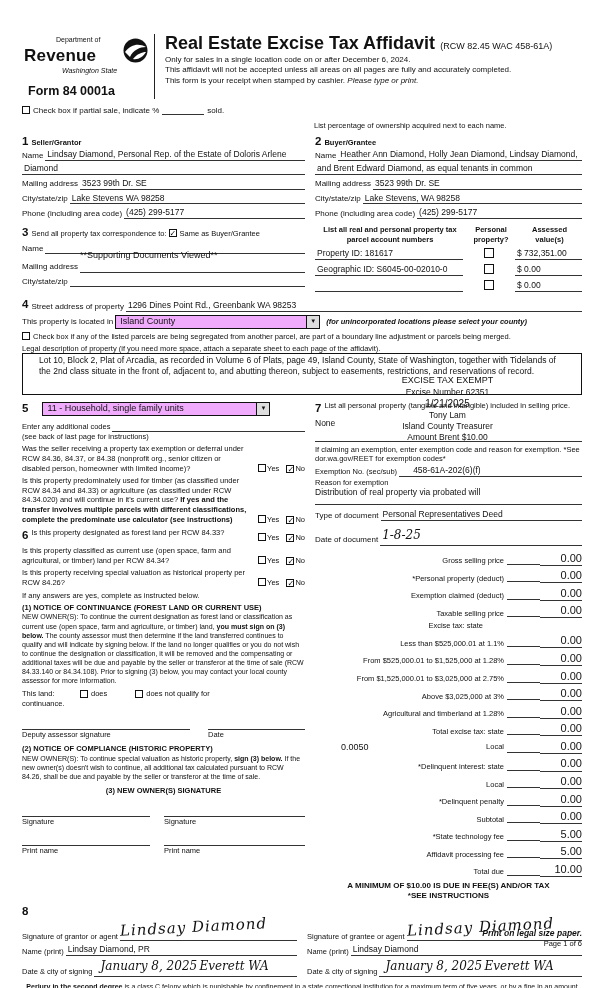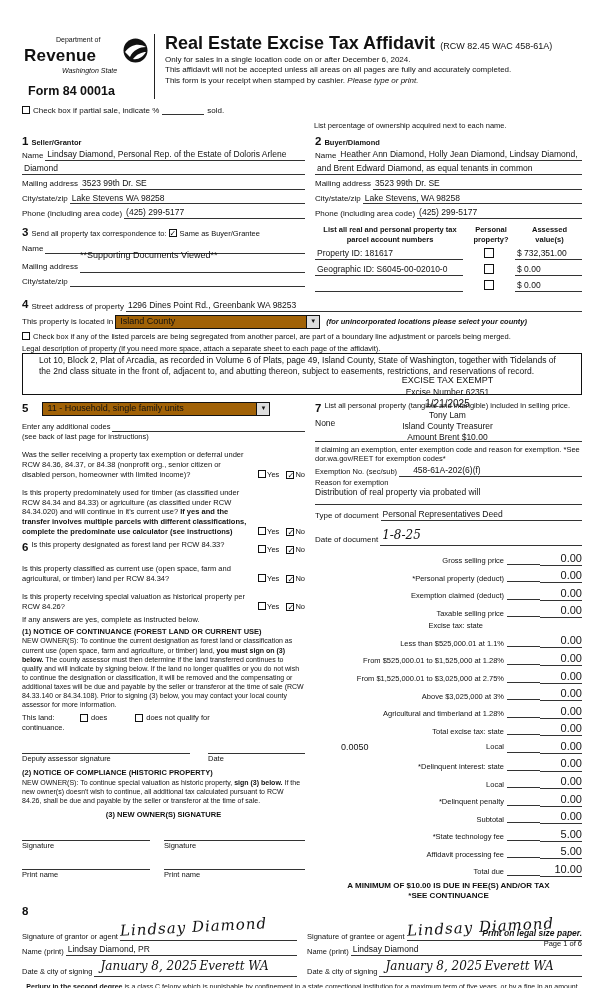--- a/index.html
+++ b/index.html
@@ -26,24 +26,24 @@
   .row { display:flex; align-items:flex-end; }
   .cb { display:inline-block; width:8px; height:8px; border:1px solid #111; font-size:8px; line-height:7px; text-align:center; vertical-align:-1px; flex:none; background:#fff; }
   .fval { flex:1; border-bottom:1px solid #333; padding:0 2px; font-size:8.5px; white-space:nowrap; min-height:10px; }
   .ful { flex:1; border-bottom:1px solid #333; min-height:10px; }
   .lbl { white-space:nowrap; padding-right:2px; }
   .secnum { font-size:11.5px; font-weight:bold; padding-right:3px; }
   .sectitle { font-size:7.5px; font-weight:bold; }
   .grid2 { display:grid; grid-template-columns:283px 1fr; column-gap:10px; }
   .hr { border-top:1px solid #333; margin:4px 0 3px 0; }
 
-  .dd { display:inline-flex; border:1.5px solid #111; height:14px; align-items:center; justify-content:space-between; padding-left:4px; font-size:9px; background:#a16207; }
+  .dd { display:inline-flex; border:1.5px solid #111; height:14px; align-items:center; justify-content:space-between; padding-left:4px; font-size:9px; background:#f0abfc; }
   .dd-btn { width:13px; align-self:stretch; border-left:1px solid #111; display:flex; align-items:center; justify-content:center; font-size:6px; background:#ddd; flex:none; }
 
-  .qrow { display:flex; margin-top:9px; }
+  .qrow { display:flex; margin-top:3px; }
   .qtext { flex:1; font-size:7.5px; padding-right:4px; }
   .yn { white-space:nowrap; align-self:flex-end; font-size:7.5px; flex:none; }
   .yn .cb { margin:0 1px 0 5px; }
 
   .fine { font-size:7px; line-height:1.3; }
 
   .legalwrap { position:relative; }
   .legal { border:1.3px solid #111; min-height:42px; padding:1px 16px; font-size:8.5px; line-height:1.3; }
   .excise-stamp { position:absolute; right:52px; top:22px; width:165px; text-align:center; font-size:8.5px; line-height:1.28; z-index:6; pointer-events:none; }
   .docs-stamp { position:absolute; left:58px; top:25px; font-size:9px; z-index:6; pointer-events:none; white-space:nowrap; }
@@ -125,21 +125,21 @@
           <span class="fval">Lake Stevens WA  98258</span>
         </div>
       <div class="row" style="margin-top:3px;">
           <span class="lbl">Phone (including area code)</span>
           <span class="fval">(425) 299-5177</span>
         </div>
     </div>
     <div>
       <div class="row" style="align-items:baseline;">
         <span class="secnum">2</span>
-        <span class="sectitle">Buyer/Diamond</span>
+        <span class="sectitle">Buyer/Grantee</span>
       </div>
       <div class="row">
           <span class="lbl">Name</span>
           <span class="fval">Heather Ann Diamond, Holly Jean Diamond, Lindsay Diamond,</span>
         </div>
       <div class="row" style="margin-top:2px;">
           <span class="fval">and Brent Edward Diamond, as equal tenants in common</span>
         </div>
       <div class="row" style="margin-top:3px;">
           <span class="lbl">Mailing address</span>
@@ -463,21 +463,21 @@
           <span class="tfill"></span>
           <span class="tv">5.00</span>
         </div>
       <div class="taxrow">
           <span class="tl">Total due</span>
           <span class="tfill"></span>
           <span class="tv">10.00</span>
         </div>
 
       <div class="b s8" style="text-align:center; margin-top:4px;">A MINIMUM OF $10.00 IS DUE IN FEE(S) AND/OR TAX</div>
-      <div class="b s8" style="text-align:center;">*SEE CONTINUANCE</div>
+      <div class="b s8" style="text-align:center;">*SEE INSTRUCTIONS</div>
     </div>
   </div>
 
   <div style="margin-top:3px;">
     <div class="row" style="align-items:baseline;">
       <span class="secnum">8</span>
     </div>
     <div class="grid2" style="grid-template-columns:1fr 1fr; margin-top:2px;">
       <div>
         <div class="row">

